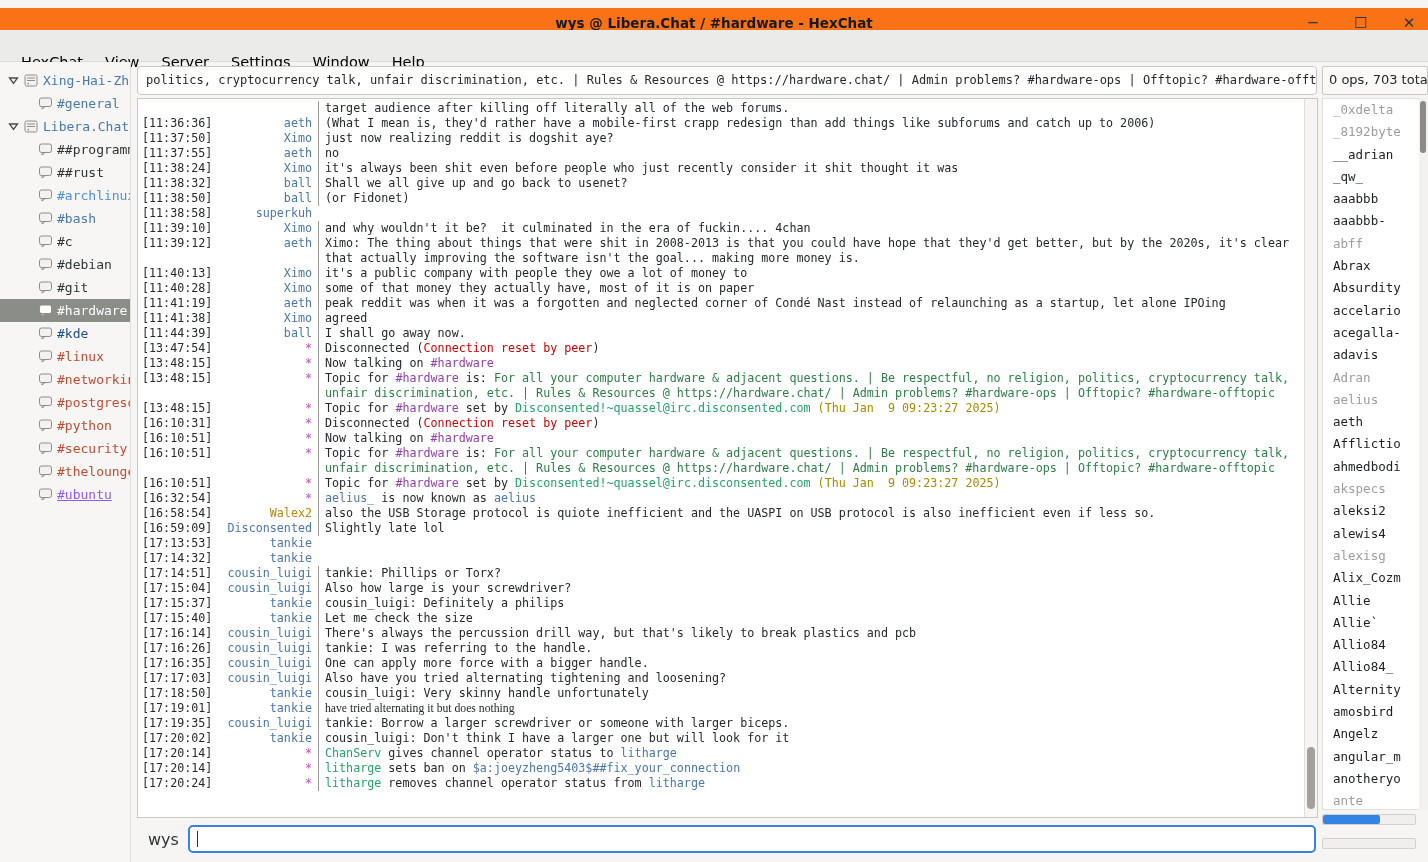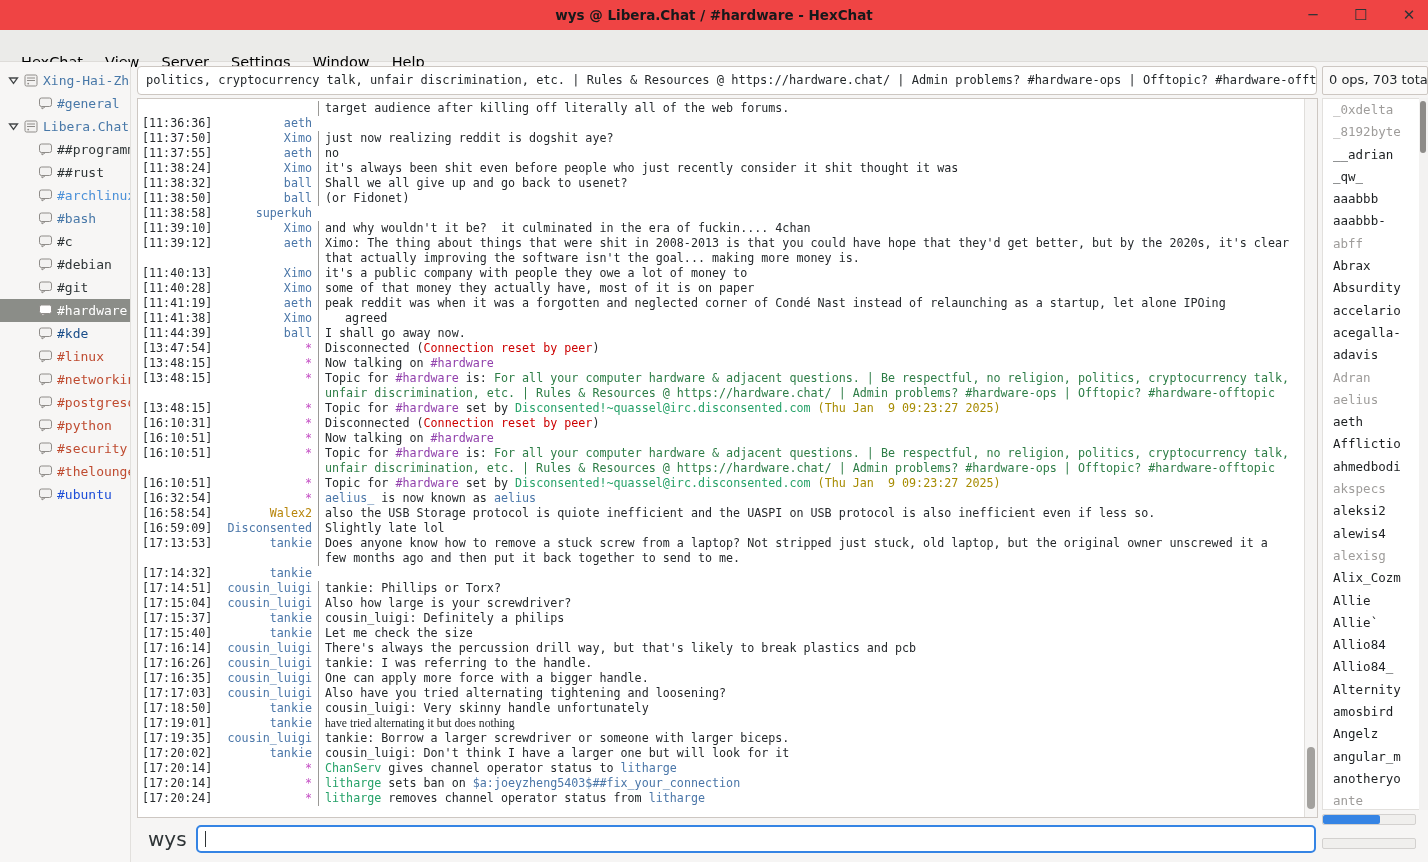--- a/index.html
+++ b/index.html
@@ -1,20 +1,20 @@
 <!DOCTYPE html>
 <html><head>
 <meta charset="utf-8">
 <style>
   * { margin:0; padding:0; box-sizing:border-box; }
   html,body { width:1428px; height:862px; overflow:hidden; }
   body { font-family:"DejaVu Sans", sans-serif; background:#f6f5f4; position:relative; color:#2e3436; }
 
   
-  .titlebar { position:absolute; top:0; left:0; width:1428px; height:30px; background:#ef4444; }
+  .titlebar { position:absolute; top:8px; left:0; width:1428px; height:30px; background:#f97316; }
   .titlebar .title { position:absolute; left:0; right:0; top:0; height:30px; line-height:30px;
                      text-align:center; font-weight:bold; font-size:13.5px; color:#17191b; }
   .win-controls { position:absolute; right:10px; top:0; height:30px; display:flex; align-items:center; gap:30px; }
   .win-btn { width:18px; text-align:center; font-size:15px; color:#2e3436; line-height:30px; }
 
   
   .menubar { position:absolute; top:30px; left:0; width:1428px; height:32px; background:#ebebe9;
              border-bottom:1px solid #dedcd9; display:flex; align-items:center; padding-left:10px; }
   .menu-item { padding:16px 11px; font-size:14.5px; color:#000000; height:32px; line-height:32px; }
 
@@ -48,21 +48,21 @@
          white-space:pre-wrap; word-wrap:break-word; }
 
   .chat-vscroll { position:absolute; top:99px; left:1304px; width:13px; height:718px; background:#f6f5f4;
                   border-left:1px solid #e0dedb; }
   .chat-vscroll .thumb { position:absolute; left:2px; width:8px; top:648px; height:62px;
                          background:#a3a19e; border-radius:4px; }
 
   
   .input-row { position:absolute; top:822px; left:137px; width:1181px; height:34px; display:flex;
                align-items:center; padding-left:11px; }
-  .my-nick { font-size:20px; color:#2e3436; margin-right:9px; }
+  .my-nick { font-size:16px; color:#2e3436; margin-right:9px; }
   .entry { flex:1; height:28px; background:#ffffff; border:2px solid #3584e4; border-radius:5px;
            position:relative; margin-right:2px; }
   .caret { position:absolute; left:7px; top:4px; width:1px; height:16px; background:#2e3436;
            animation: blink 1.1s steps(1) infinite; }
   @keyframes blink { 50% { opacity:0; } }
 
   
   .ul-header { position:absolute; top:66px; left:1322px; width:106px; height:29px; background:#faf9f8;
                border:1px solid #cdc7c2; border-radius:2px; font-size:13px; line-height:26px;
                padding-left:6px; white-space:nowrap; overflow:hidden; color:#24282b; }
@@ -279,35 +279,36 @@
       </span>
       <span class="tlabel" style="color: rgb(191, 75, 48);">#thelounge</span>
     </div>
     <div class="tree-row channel">
       <span class="ticon">
         <svg width="15" height="13" viewBox="0 0 15 13">
           <rect x="1.5" y="1" width="12" height="8.5" rx="2" fill="#f3f2f1" stroke="#8f8c89"></rect>
           <path d="M4 9.5 L4 12 L7.5 9.5 Z" fill="#f3f2f1" stroke="#8f8c89" stroke-width="1"></path>
         </svg>
       </span>
-      <span class="tlabel" style="color: #1d4ed8;">#ubuntu</span>
+      <span class="tlabel" style="color: #8b5cf6; text-decoration: underline;">#ubuntu</span>
     </div>
   </div>
 
 <div class="topic-entry">politics, cryptocurrency talk, unfair discrimination, etc. | Rules &amp; Resources @ https://hardware.chat/ | Admin problems? #hardware-ops | Offtopic? #hardware-offtopic</div>
 
 <div class="chat">
     <div class="msg-row">
       <span class="ts"></span>
       <span class="nick" style="color: rgb(74, 118, 168);"></span>
       <span class="msg"><span style="color: rgb(36, 40, 43);">target audience after killing off literally all of the web forums.</span></span>
     </div>
     <div class="msg-row">
       <span class="ts">[11:36:36]</span>
       <span class="nick" style="color: rgb(74, 118, 168);">aeth</span>
+      <span class="msg"><span style="color: rgb(36, 40, 43);">(What I mean is, they'd rather have a mobile-first crapp redesign than add things like subforums and catch up to 2006)</span></span>
     </div>
     <div class="msg-row">
       <span class="ts">[11:37:50]</span>
       <span class="nick" style="color: rgb(74, 118, 168);">Ximo</span>
       <span class="msg"><span style="color: rgb(36, 40, 43);">just now realizing reddit is dogshit aye?</span></span>
     </div>
     <div class="msg-row">
       <span class="ts">[11:37:55]</span>
       <span class="nick" style="color: rgb(74, 118, 168);">aeth</span>
       <span class="msg"><span style="color: rgb(36, 40, 43);">no</span></span>
@@ -352,21 +353,21 @@
       <span class="msg"><span style="color: rgb(36, 40, 43);">some of that money they actually have, most of it is on paper</span></span>
     </div>
     <div class="msg-row">
       <span class="ts">[11:41:19]</span>
       <span class="nick" style="color: rgb(74, 118, 168);">aeth</span>
       <span class="msg"><span style="color: rgb(36, 40, 43);">peak reddit was when it was a forgotten and neglected corner of Condé Nast instead of relaunching as a startup, let alone IPOing</span></span>
     </div>
     <div class="msg-row">
       <span class="ts">[11:41:38]</span>
       <span class="nick" style="color: rgb(74, 118, 168);">Ximo</span>
-      <span class="msg"><span style="color: rgb(36, 40, 43); margin-left: 20px;">agreed</span></span>
+      <span class="msg"><span style="color: rgb(36, 40, 43);">agreed</span></span>
     </div>
     <div class="msg-row">
       <span class="ts">[11:44:39]</span>
       <span class="nick" style="color: rgb(74, 118, 168);">ball</span>
       <span class="msg"><span style="color: rgb(36, 40, 43);">I shall go away now.</span></span>
     </div>
     <div class="msg-row">
       <span class="ts">[13:47:54]</span>
       <span class="nick" style="color: rgb(196, 79, 196);">*</span>
       <span class="msg"><span style="color: rgb(36, 40, 43);">Disconnected (</span><span style="color: rgb(204, 0, 0);">Connection reset by peer</span><span style="color: rgb(36, 40, 43);">)</span></span>
@@ -417,21 +418,20 @@
       <span class="msg"><span style="color: rgb(36, 40, 43);">also the USB Storage protocol is quiote inefficient and the UASPI on USB protocol is also inefficient even if less so.</span></span>
     </div>
     <div class="msg-row">
       <span class="ts">[16:59:09]</span>
       <span class="nick" style="color: rgb(74, 118, 168);">Disconsented</span>
       <span class="msg"><span style="color: rgb(36, 40, 43);">Slightly late lol</span></span>
     </div>
     <div class="msg-row">
       <span class="ts">[17:13:53]</span>
       <span class="nick" style="color: rgb(74, 118, 168);">tankie</span>
-      <span class="msg"><span style="color: rgb(36, 40, 43);">Does anyone know how to remove a stuck screw from a laptop? Not stripped just stuck, old laptop, but the original owner unscrewed it a few months ago and then put it back together to send to me.</span></span>
     </div>
     <div class="msg-row">
       <span class="ts">[17:14:32]</span>
       <span class="nick" style="color: rgb(74, 118, 168);">tankie</span>
     </div>
     <div class="msg-row">
       <span class="ts">[17:14:51]</span>
       <span class="nick" style="color: rgb(74, 118, 168);">cousin_luigi</span>
       <span class="msg"><span style="color: rgb(36, 40, 43);">tankie: Phillips or Torx?</span></span>
     </div>

